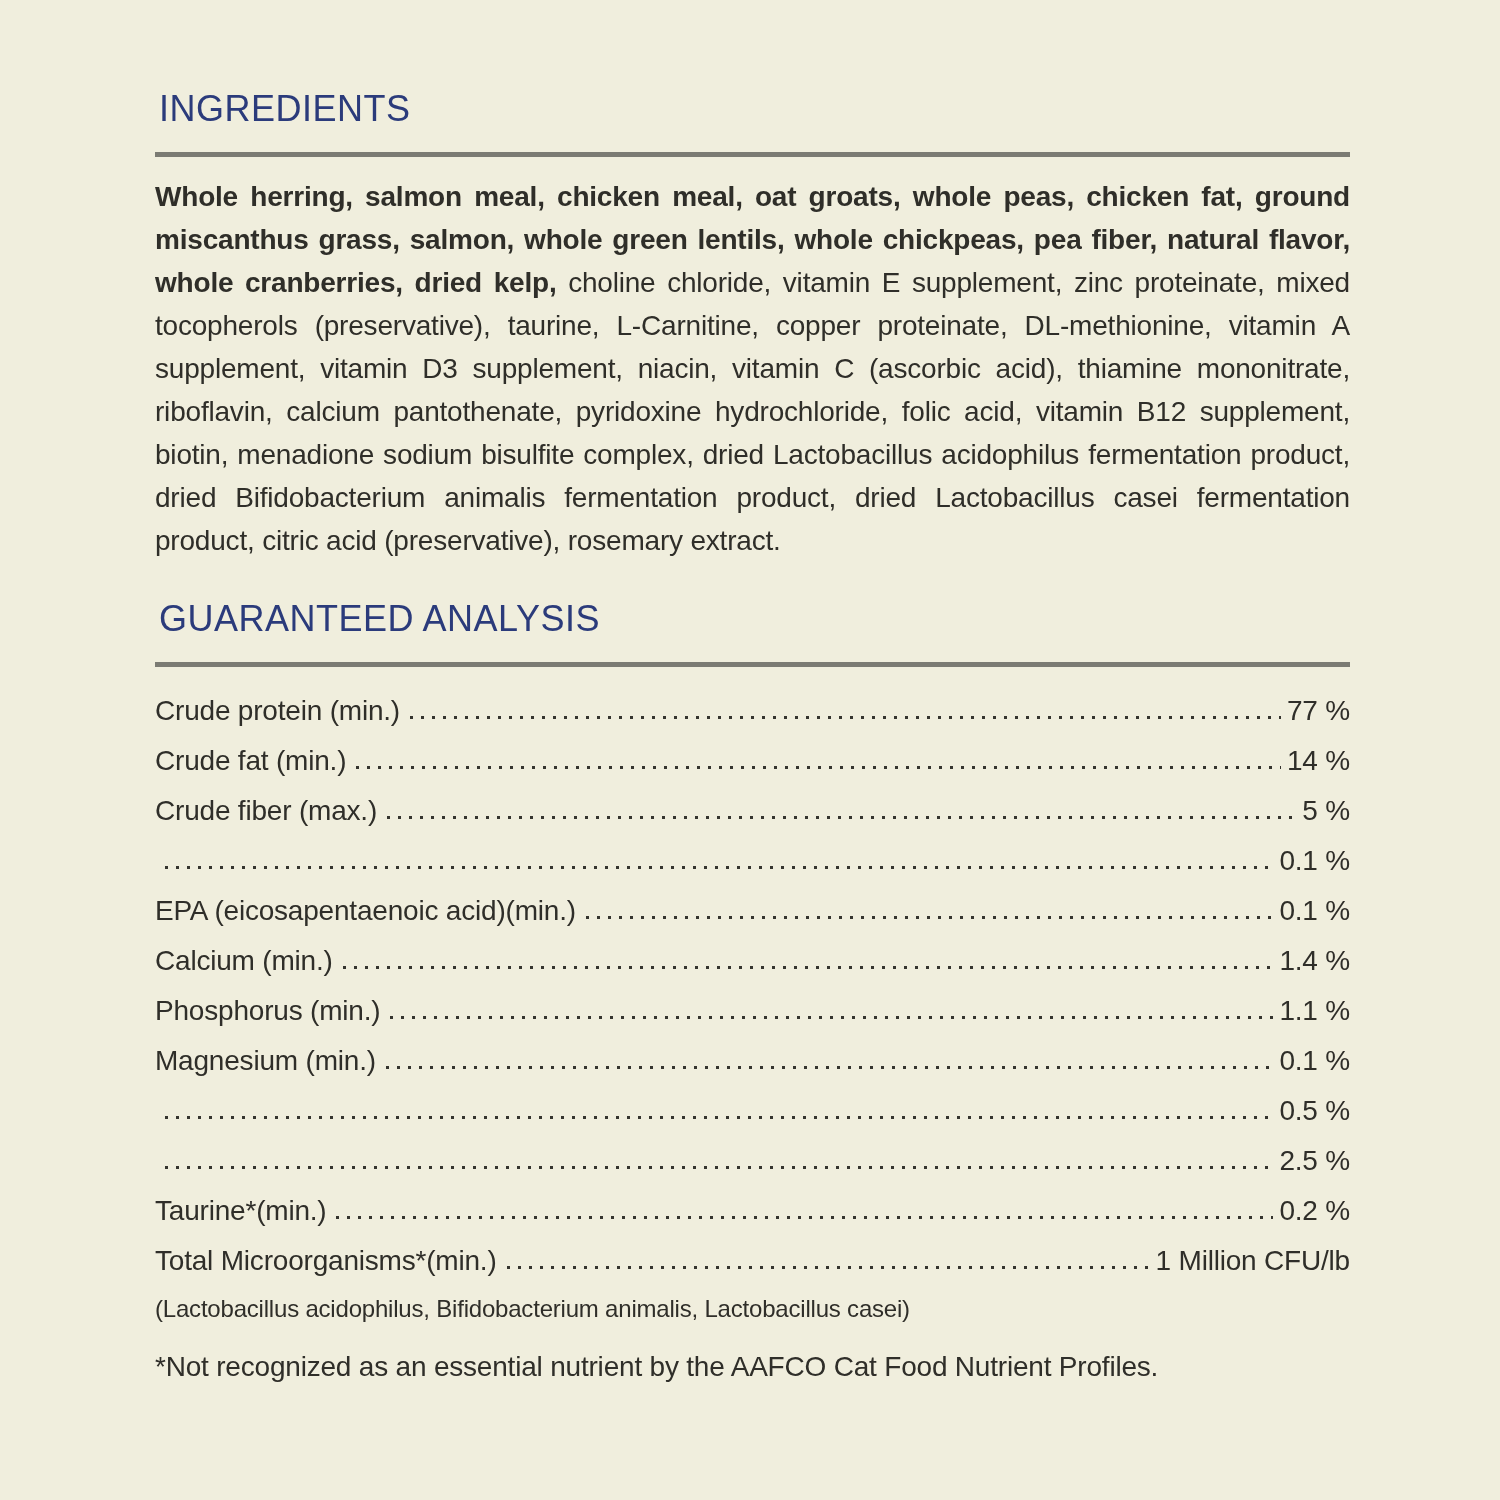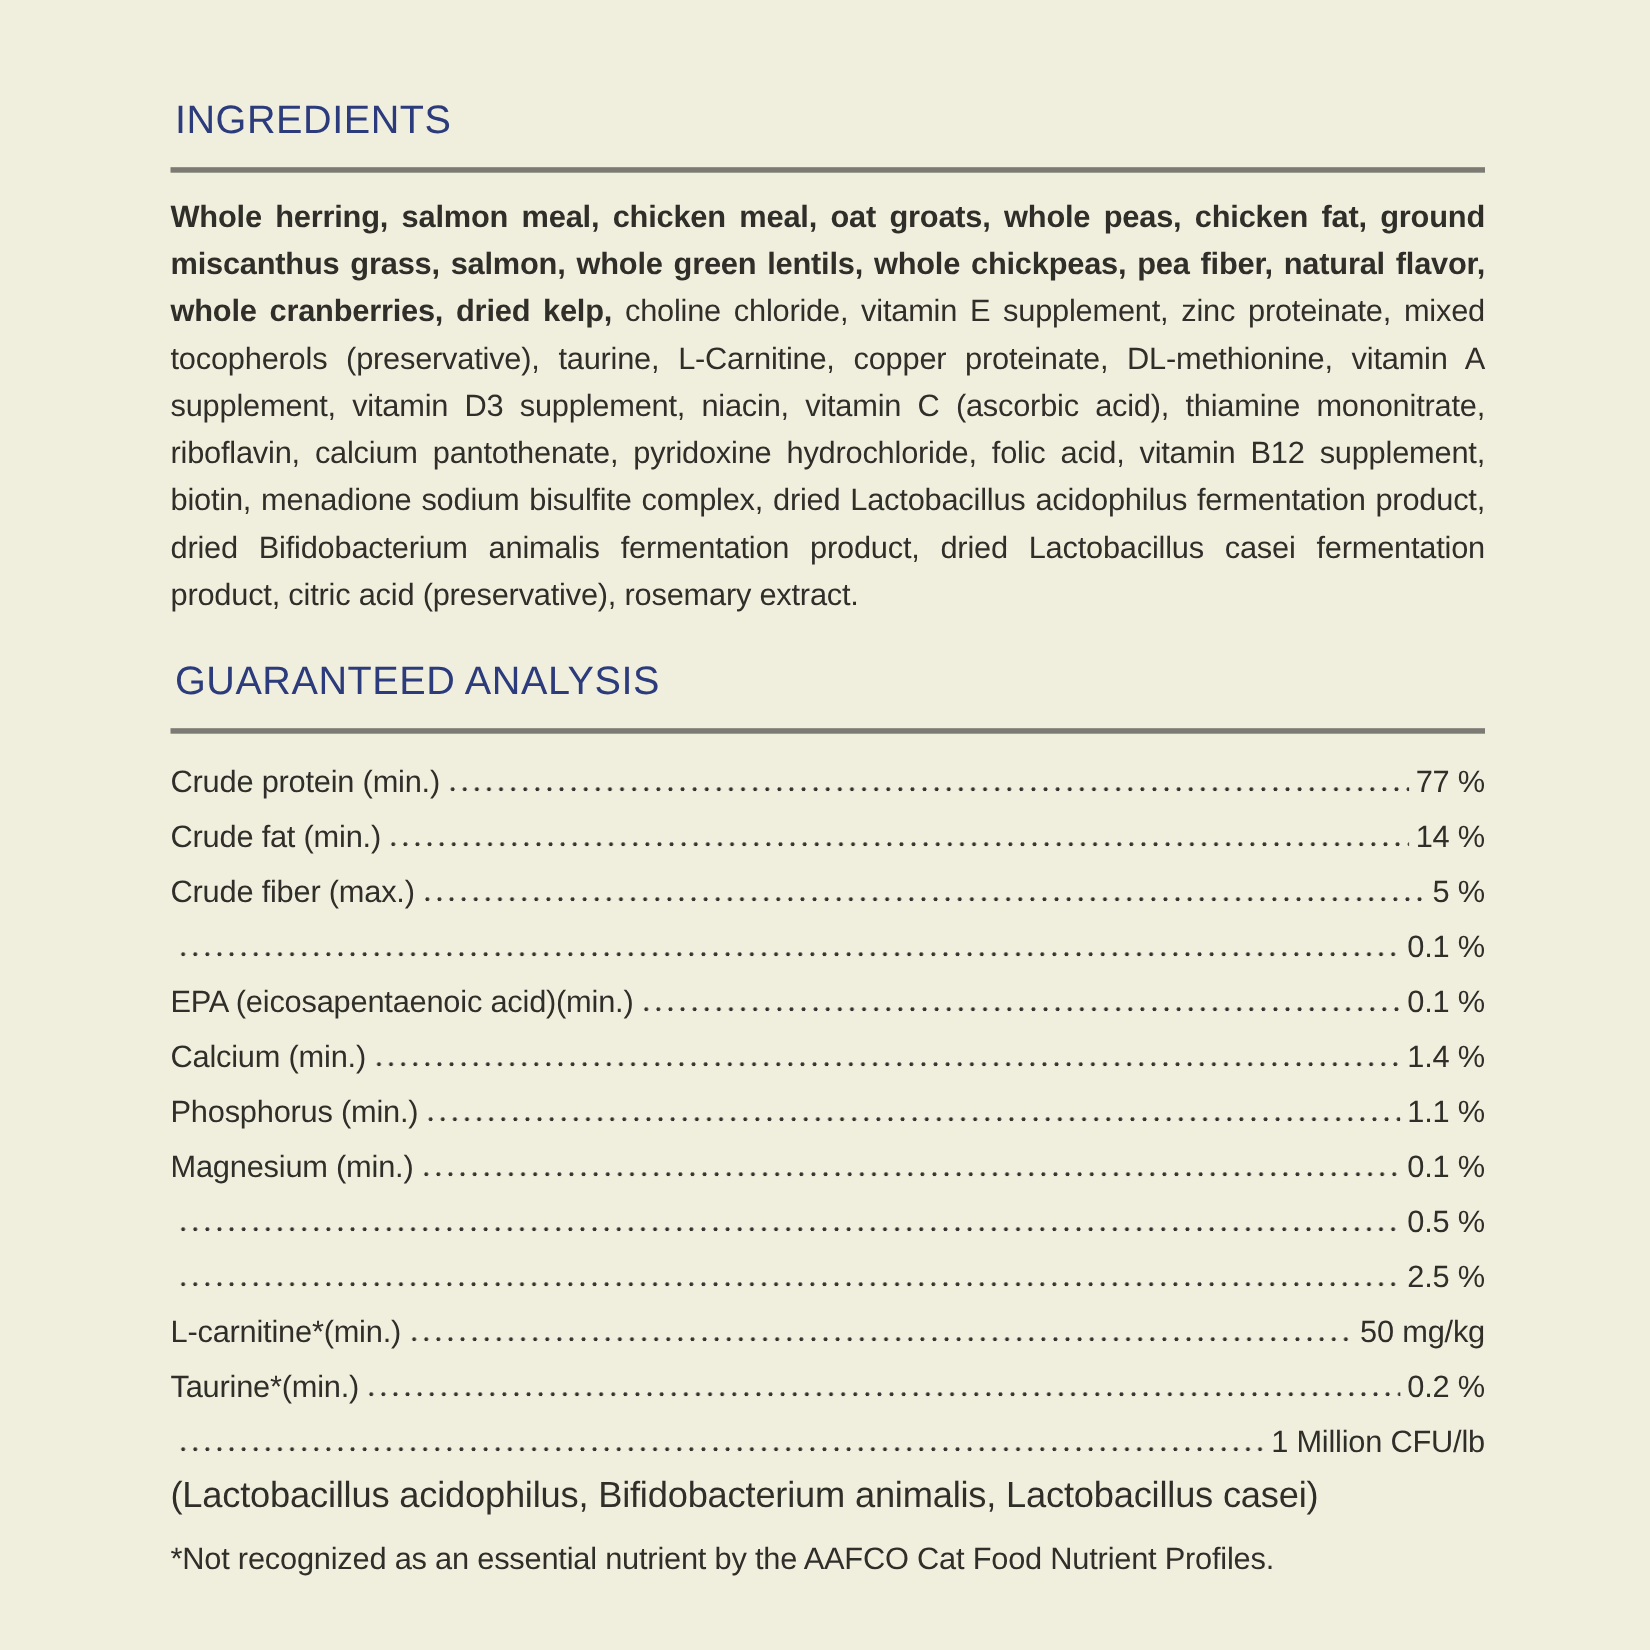--- a/index.html
+++ b/index.html
@@ -64,21 +64,21 @@
     flex: 1;
     height: 100%;
     margin: 0 6px;
     background-image: radial-gradient(circle, #35342e 1.7px, rgba(0,0,0,0) 1.8px);
     background-size: 11px 5px;
     background-repeat: repeat-x;
     background-position: left bottom 9px;
   }
   .ga-note {
     margin: 8px 0 0 0;
-    font-size: 33px;
+    font-size: 24px;
     line-height: 44px;
     letter-spacing: -0.2px;
   }
   .ga-footnote {
     margin: 14px 0 0 0;
     font-size: 28px;
     line-height: 44px;
     letter-spacing: -0.2px;
   }
 </style>
@@ -149,33 +149,29 @@
   <div class="ga-row">
     <span class="ga-leader"></span>
     <span class="ga-value">0.5 %</span>
   </div>
 
   <div class="ga-row">
     <span class="ga-leader"></span>
     <span class="ga-value">2.5 %</span>
   </div>
 
-  <div class="ga-row">
-    <span class="ga-label">L-carnitine*(min.)</span>
-    <span class="ga-leader"></span>
-    <span class="ga-value">50 mg/kg</span>
-  </div>
 
   <div class="ga-row">
     <span class="ga-label">Taurine*(min.)</span>
     <span class="ga-leader"></span>
     <span class="ga-value">0.2 %</span>
   </div>
 
   <div class="ga-row">
+    <span class="ga-label">Total Microorganisms*(min.)</span>
     <span class="ga-leader"></span>
     <span class="ga-value">1 Million CFU/lb</span>
   </div>
 </div>
 
     <p class="ga-note">(Lactobacillus acidophilus, Bifidobacterium animalis, Lactobacillus casei)</p>
     <p class="ga-footnote">*Not recognized as an essential nutrient by the AAFCO Cat Food Nutrient Profiles.</p>
   </section>
 
 </div>

